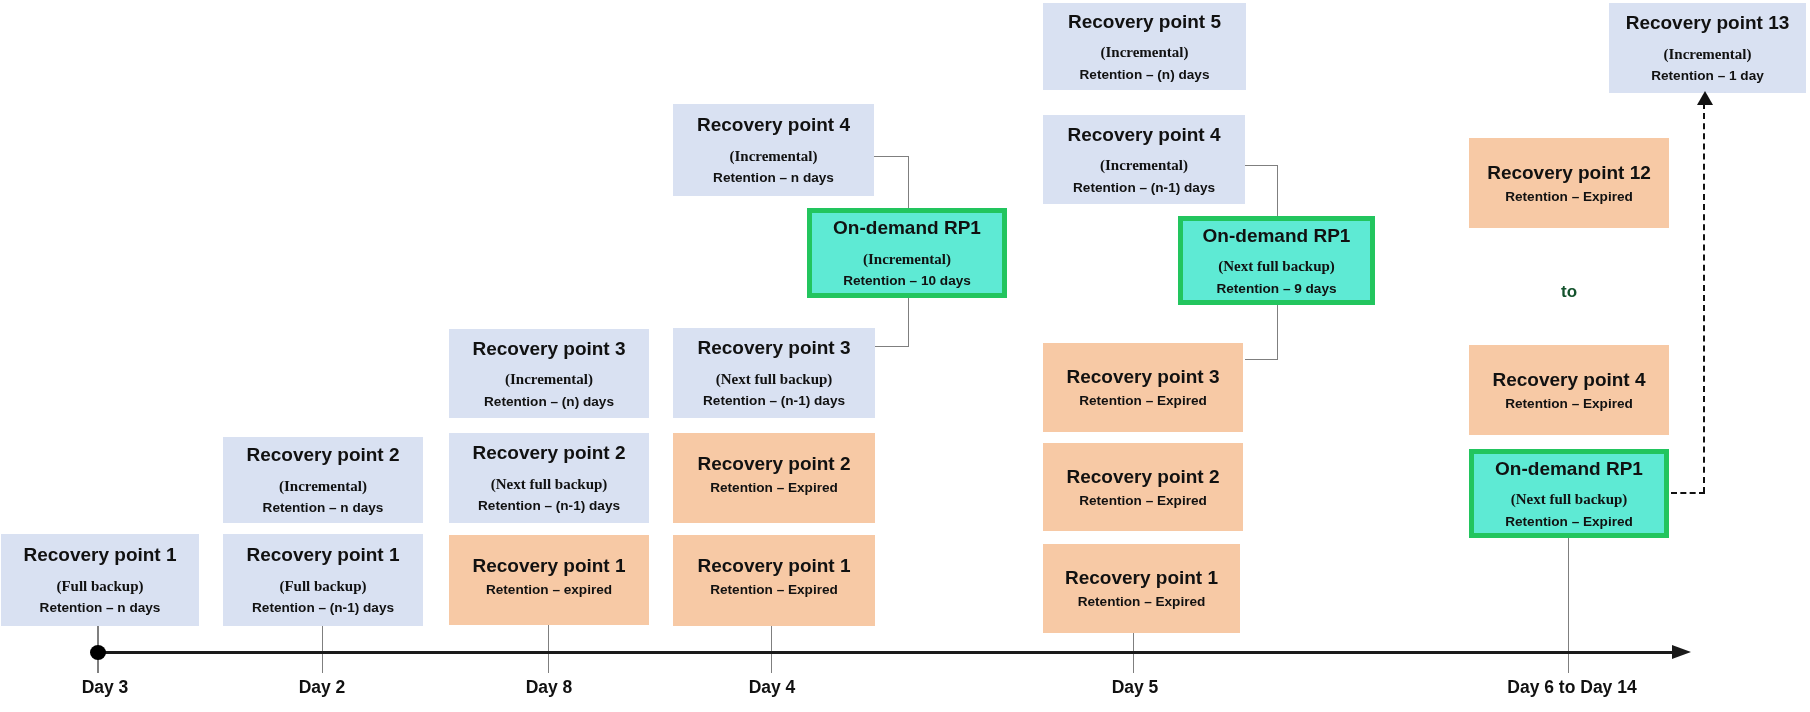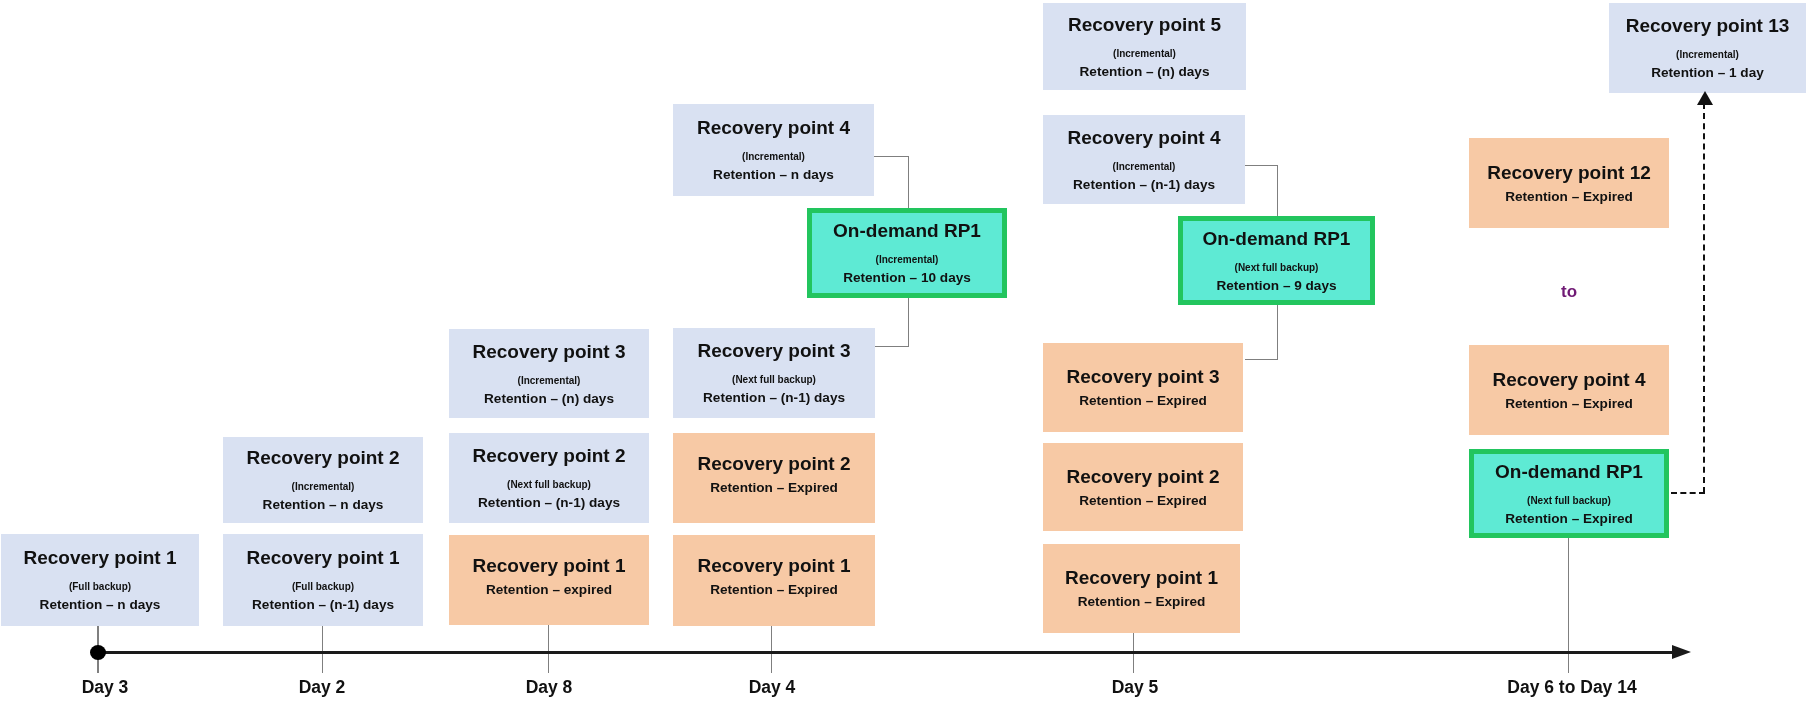--- a/index.html
+++ b/index.html
@@ -5,39 +5,39 @@
   html,body{margin:0;padding:0;background:#ffffff;}
   .canvas{
     position:relative;width:1810px;height:712px;background:#ffffff;
     font-family:"Liberation Sans",sans-serif;overflow:hidden;
   }
   .box{
     position:absolute;display:flex;flex-direction:column;align-items:center;justify-content:center;
     text-align:center;color:#111111;font-weight:700;box-sizing:border-box;z-index:2;
   }
   .box .t{font-size:19px;line-height:1.25;}
-  .box .s{font-size:10px;line-height:1.3;margin-top:10px;}
+  .box .s{font-size:15px;line-height:1.3;margin-top:10px;font-family:Liberation Serif, serif;}
   .box .r{font-size:13.6px;line-height:1.3;margin-top:3px;}
   .light{background:#d9e1f2;}
   .expired{background:#f7c9a5;}
   .dark{background:#5eead4;border:5px solid #22c55e;}
   .bias1{padding-bottom:8px;}
   .bias2{}
   .conn{position:absolute;background:#7f7f7f;z-index:1;}
   .tick{position:absolute;background:#7f7f7f;width:1.3px;z-index:1;}
   .timeline{position:absolute;background:#1a1a1a;z-index:1;}
   .tl-arrow{position:absolute;width:0;height:0;border-top:7.5px solid transparent;
     border-bottom:7.5px solid transparent;border-left:19px solid #1a1a1a;z-index:1;}
   .dot{position:absolute;width:16px;height:15px;border-radius:50%;background:#000;z-index:3;}
   .dash-v{position:absolute;width:0;border-left:2.6px dashed #111;z-index:3;}
   .dash-h{position:absolute;height:0;border-top:2.6px dashed #111;z-index:3;}
   .dash-arrow{position:absolute;width:0;height:0;border-left:8px solid transparent;
     border-right:8px solid transparent;border-bottom:14px solid #111;z-index:3;}
   .daylabel{position:absolute;text-align:center;font-weight:700;font-size:17.5px;color:#111;z-index:2;}
-  .tolabel{position:absolute;text-align:center;font-weight:700;font-size:17px;color:#701a75;z-index:2;}
+  .tolabel{position:absolute;text-align:center;font-weight:700;font-size:17px;color:#14532d;z-index:2;}
 </style>
 </head>
 <body>
 
 <div class="canvas">
 
   <div class="box light" style="left:1px;top:534px;width:198px;height:92px">
     <div class="t">Recovery point 1</div>
     <div class="s">(Full backup)</div>
     <div class="r">Retention – n days</div>

